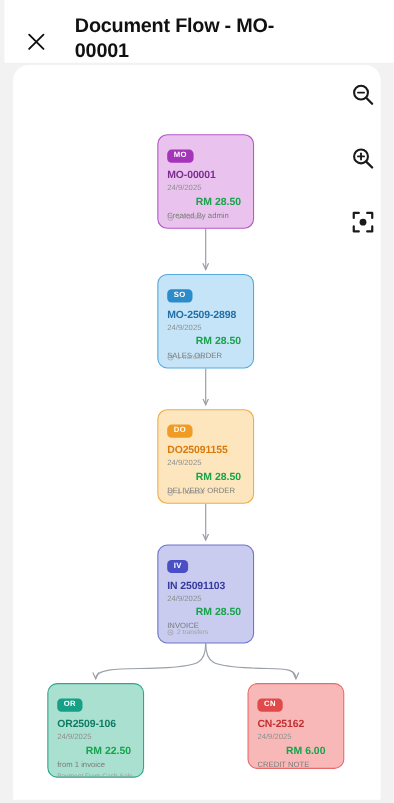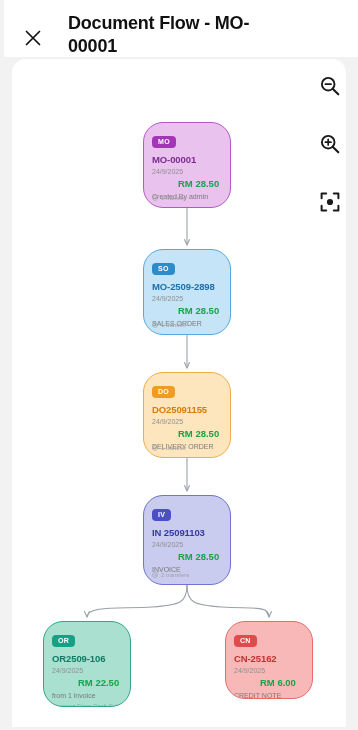--- a/index.html
+++ b/index.html
@@ -90,21 +90,21 @@
     border: none;
     padding: 0;
     cursor: pointer;
   }
   .zoom-btn svg { display: block; }
 
   
   .node {
     position: absolute;
     box-sizing: border-box;
-    border-radius: 20px;
+    border-radius: 9px;
     border-width: 1.4px;
     border-style: solid;
     padding: 7px 8px 6px 8px;
     z-index: 10;
     overflow: hidden;
   }
   .badge {
     display: inline-block;
     font-size: 7px;
     font-weight: bold;

